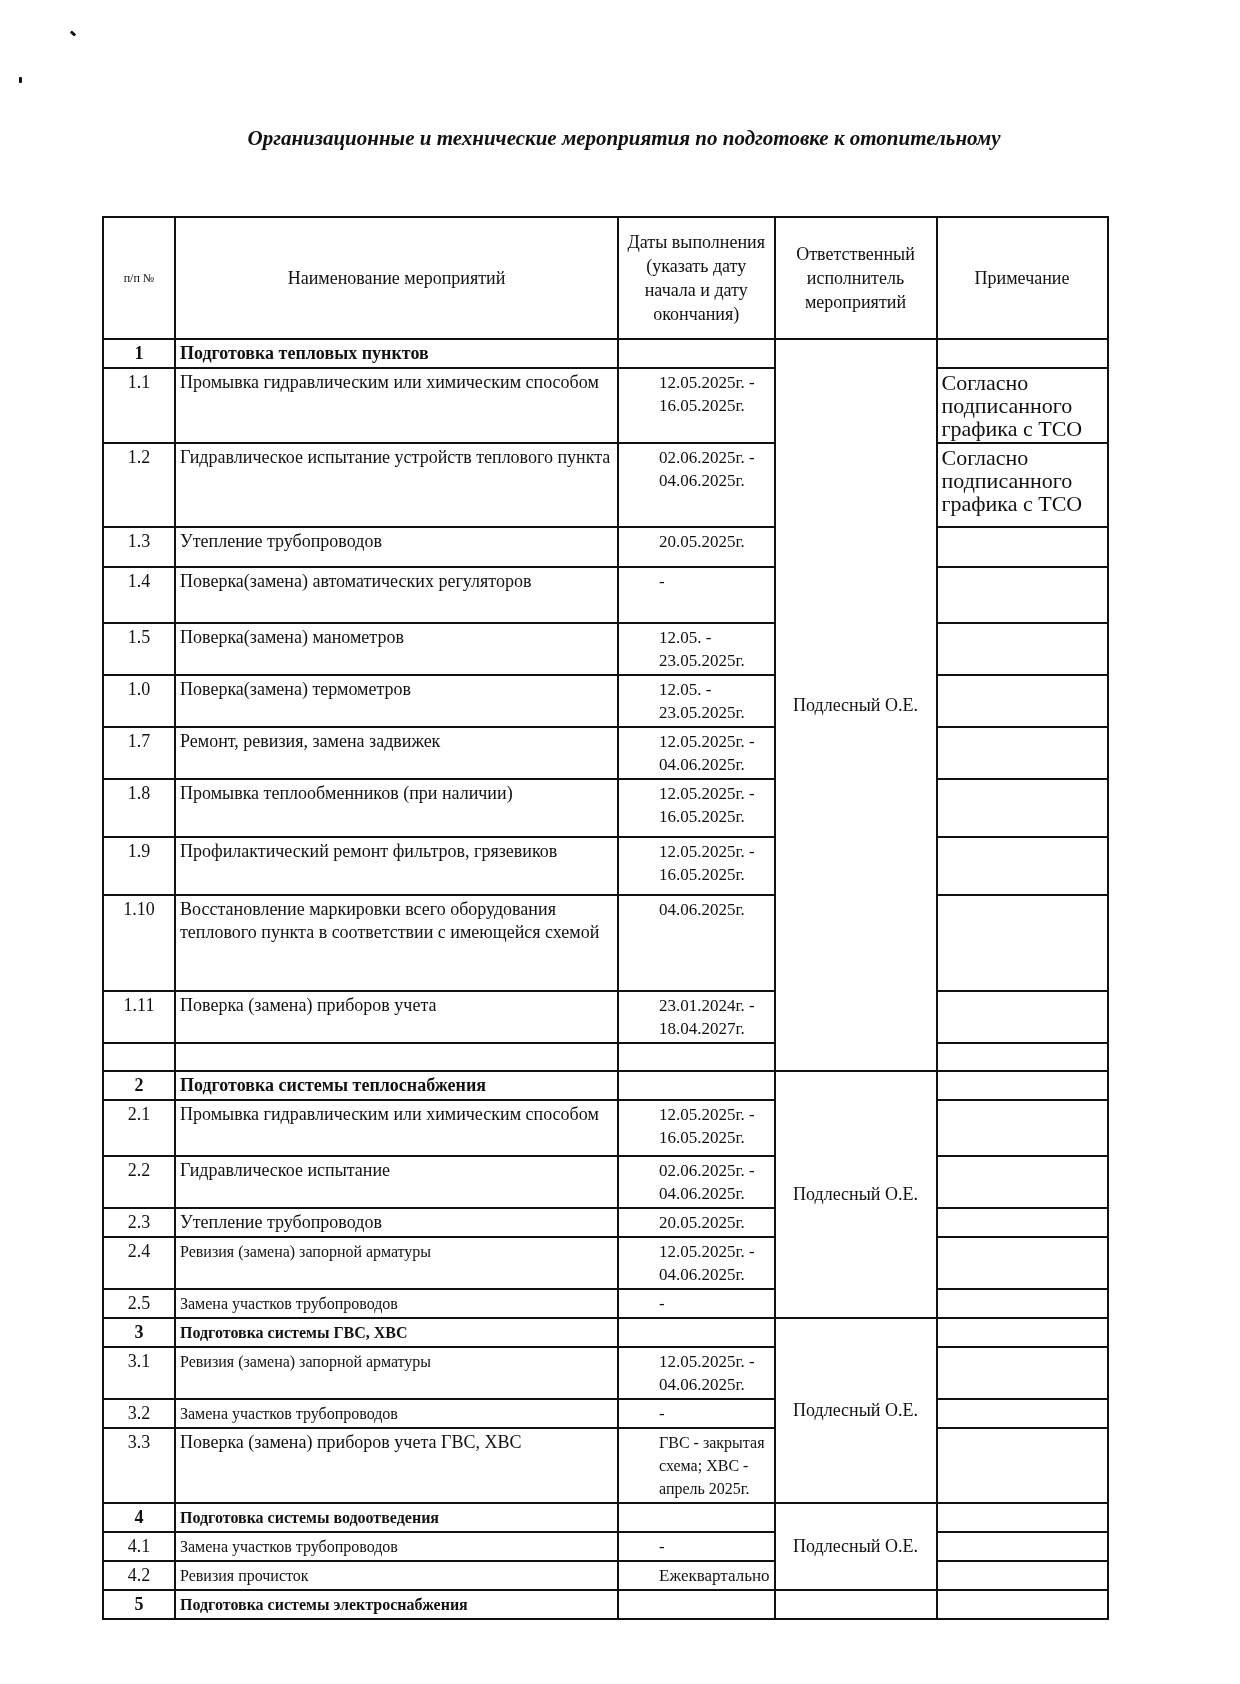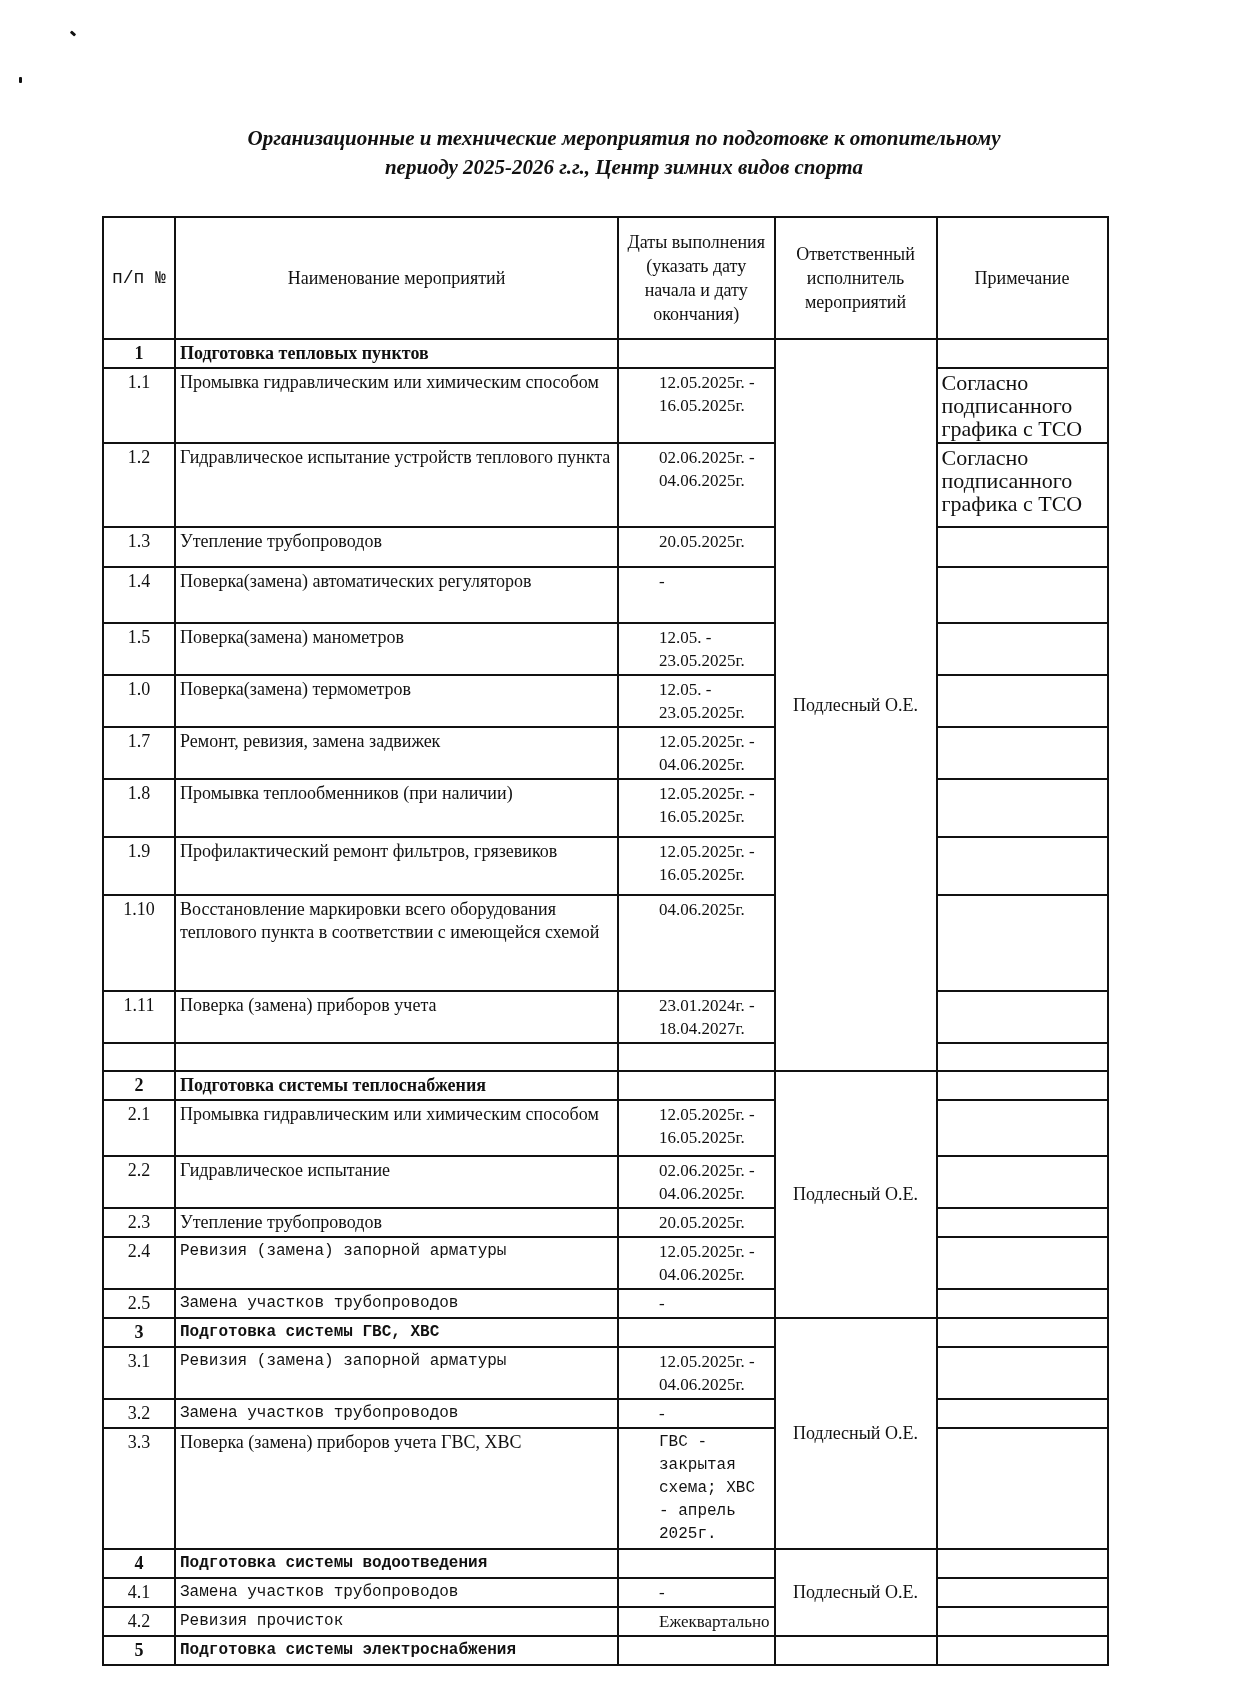--- a/index.html
+++ b/index.html
@@ -7,45 +7,44 @@
   .speck { position: absolute; width: 4px; height: 4px; background: #111; border-radius: 1px; }
   .title { position: absolute; left: 124px; top: 124px; width: 1000px; text-align: center; font-style: italic; font-weight: bold; font-size: 21px; line-height: 29px; }
   .title div { display: block; }
   table { position: absolute; left: 102px; top: 216px; border-collapse: collapse; table-layout: fixed; font-size: 18px; line-height: 23px; }
   td, th { border: 2px solid #111; padding: 2px 4px; vertical-align: top; font-weight: normal; }
   th { text-align: center; vertical-align: middle; font-size: 18px; line-height: 24px; }
   td.num { text-align: center; }
   td.sec { font-weight: bold; }
   td.resp { vertical-align: middle; text-align: center; white-space: nowrap; padding: 0 4px; margin-top: 43px; }
   td.dates { font-size: 17px; padding-left: 40px; }
-  td.small { font-size: 16px; font-family: Liberation Mono, monospace; }
+  td.small { font-size: 16px; }
   td.note { font-size: 22px; }
 </style>
 </head>
 <body>
 
 <div class="speck" style="left:70px;top:32px;transform:rotate(40deg);width:6px;height:3px;"></div>
 <div class="speck" style="left:19px;top:77px;width:3px;height:6px;"></div>
 
 <div class="title">
   <div>Организационные и технические мероприятия по подготовке к отопительному</div>
-  <div>периоду 2025-2026 г.г., Центр зимних видов спорта</div>
 </div>
 
 <table>
   <colgroup>
     <col style="width:72px">
     <col style="width:443px">
     <col style="width:152px">
     <col style="width:162px">
     <col style="width:171px">
   </colgroup>
   <thead>
     <tr style="height:122px">
-      <th style="font-size:18px;font-family:Liberation Mono, monospace;">п/п №</th>
+      <th style="font-size:12px;">п/п №</th>
       <th>Наименование мероприятий</th>
       <th>Даты выполнения (указать дату начала и дату окончания)</th>
       <th>Ответственный исполнитель мероприятий</th>
       <th>Примечание</th>
     </tr>
   </thead>
   <tbody>
 
     <tr style="height:24px">
       <td class="num sec">1</td>

